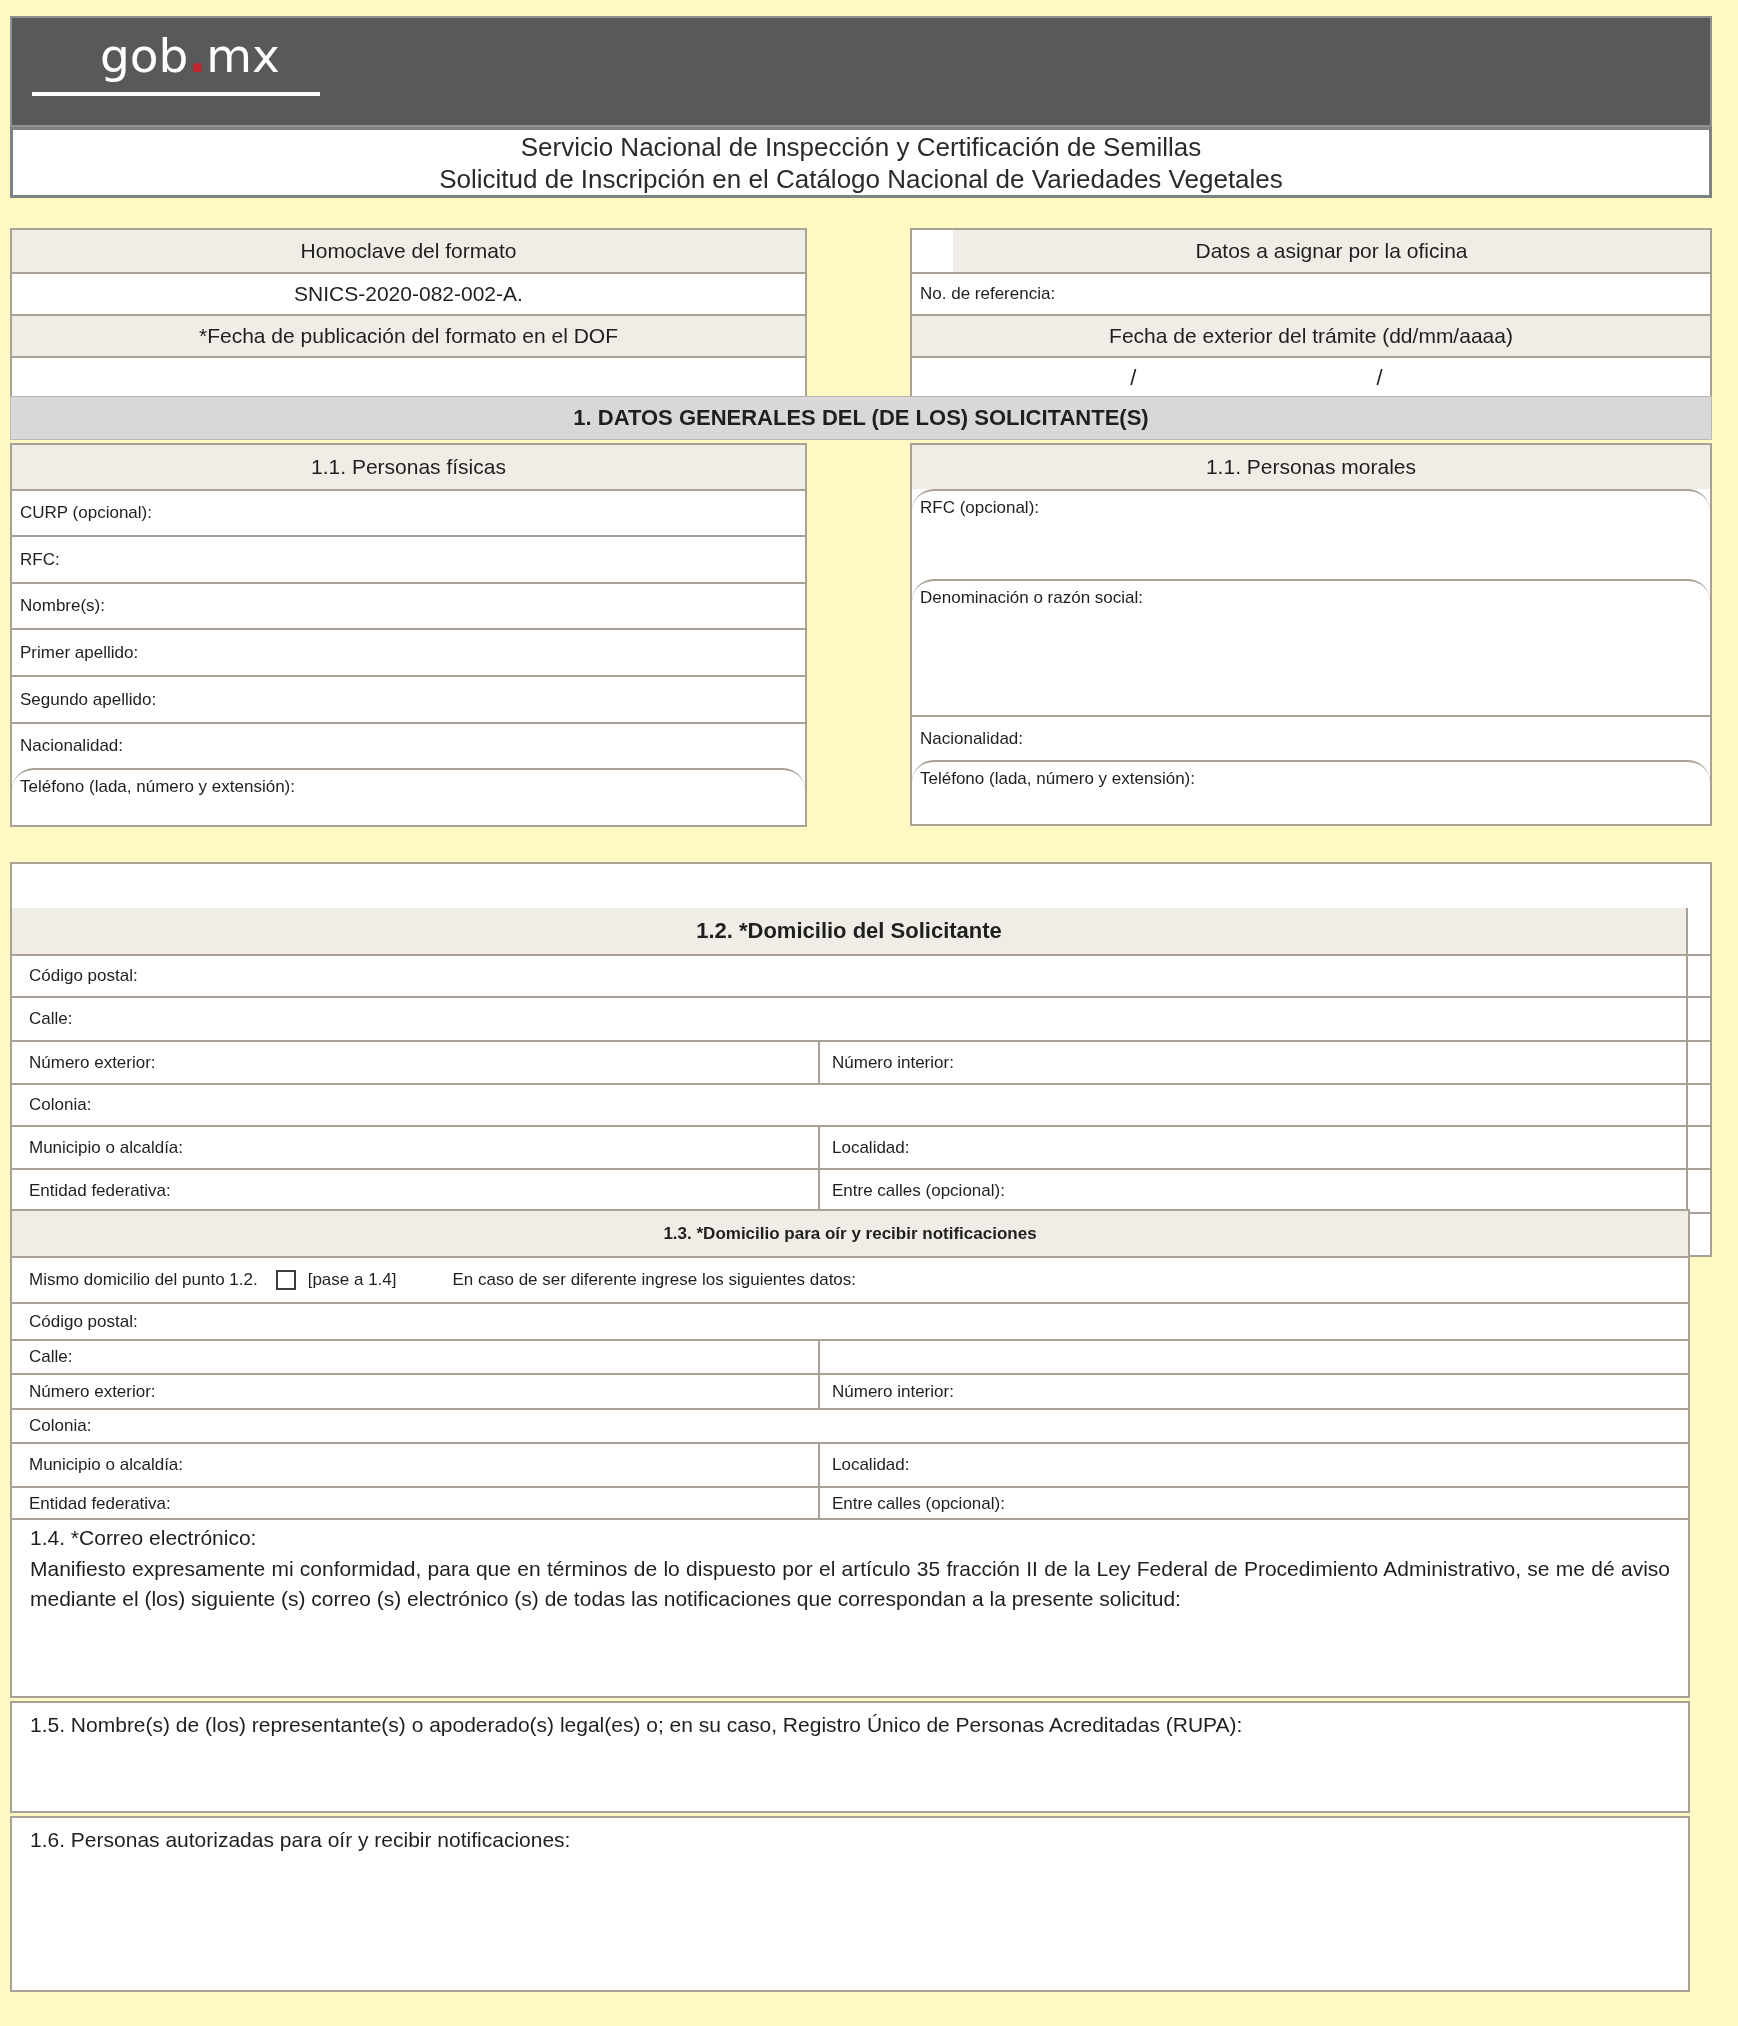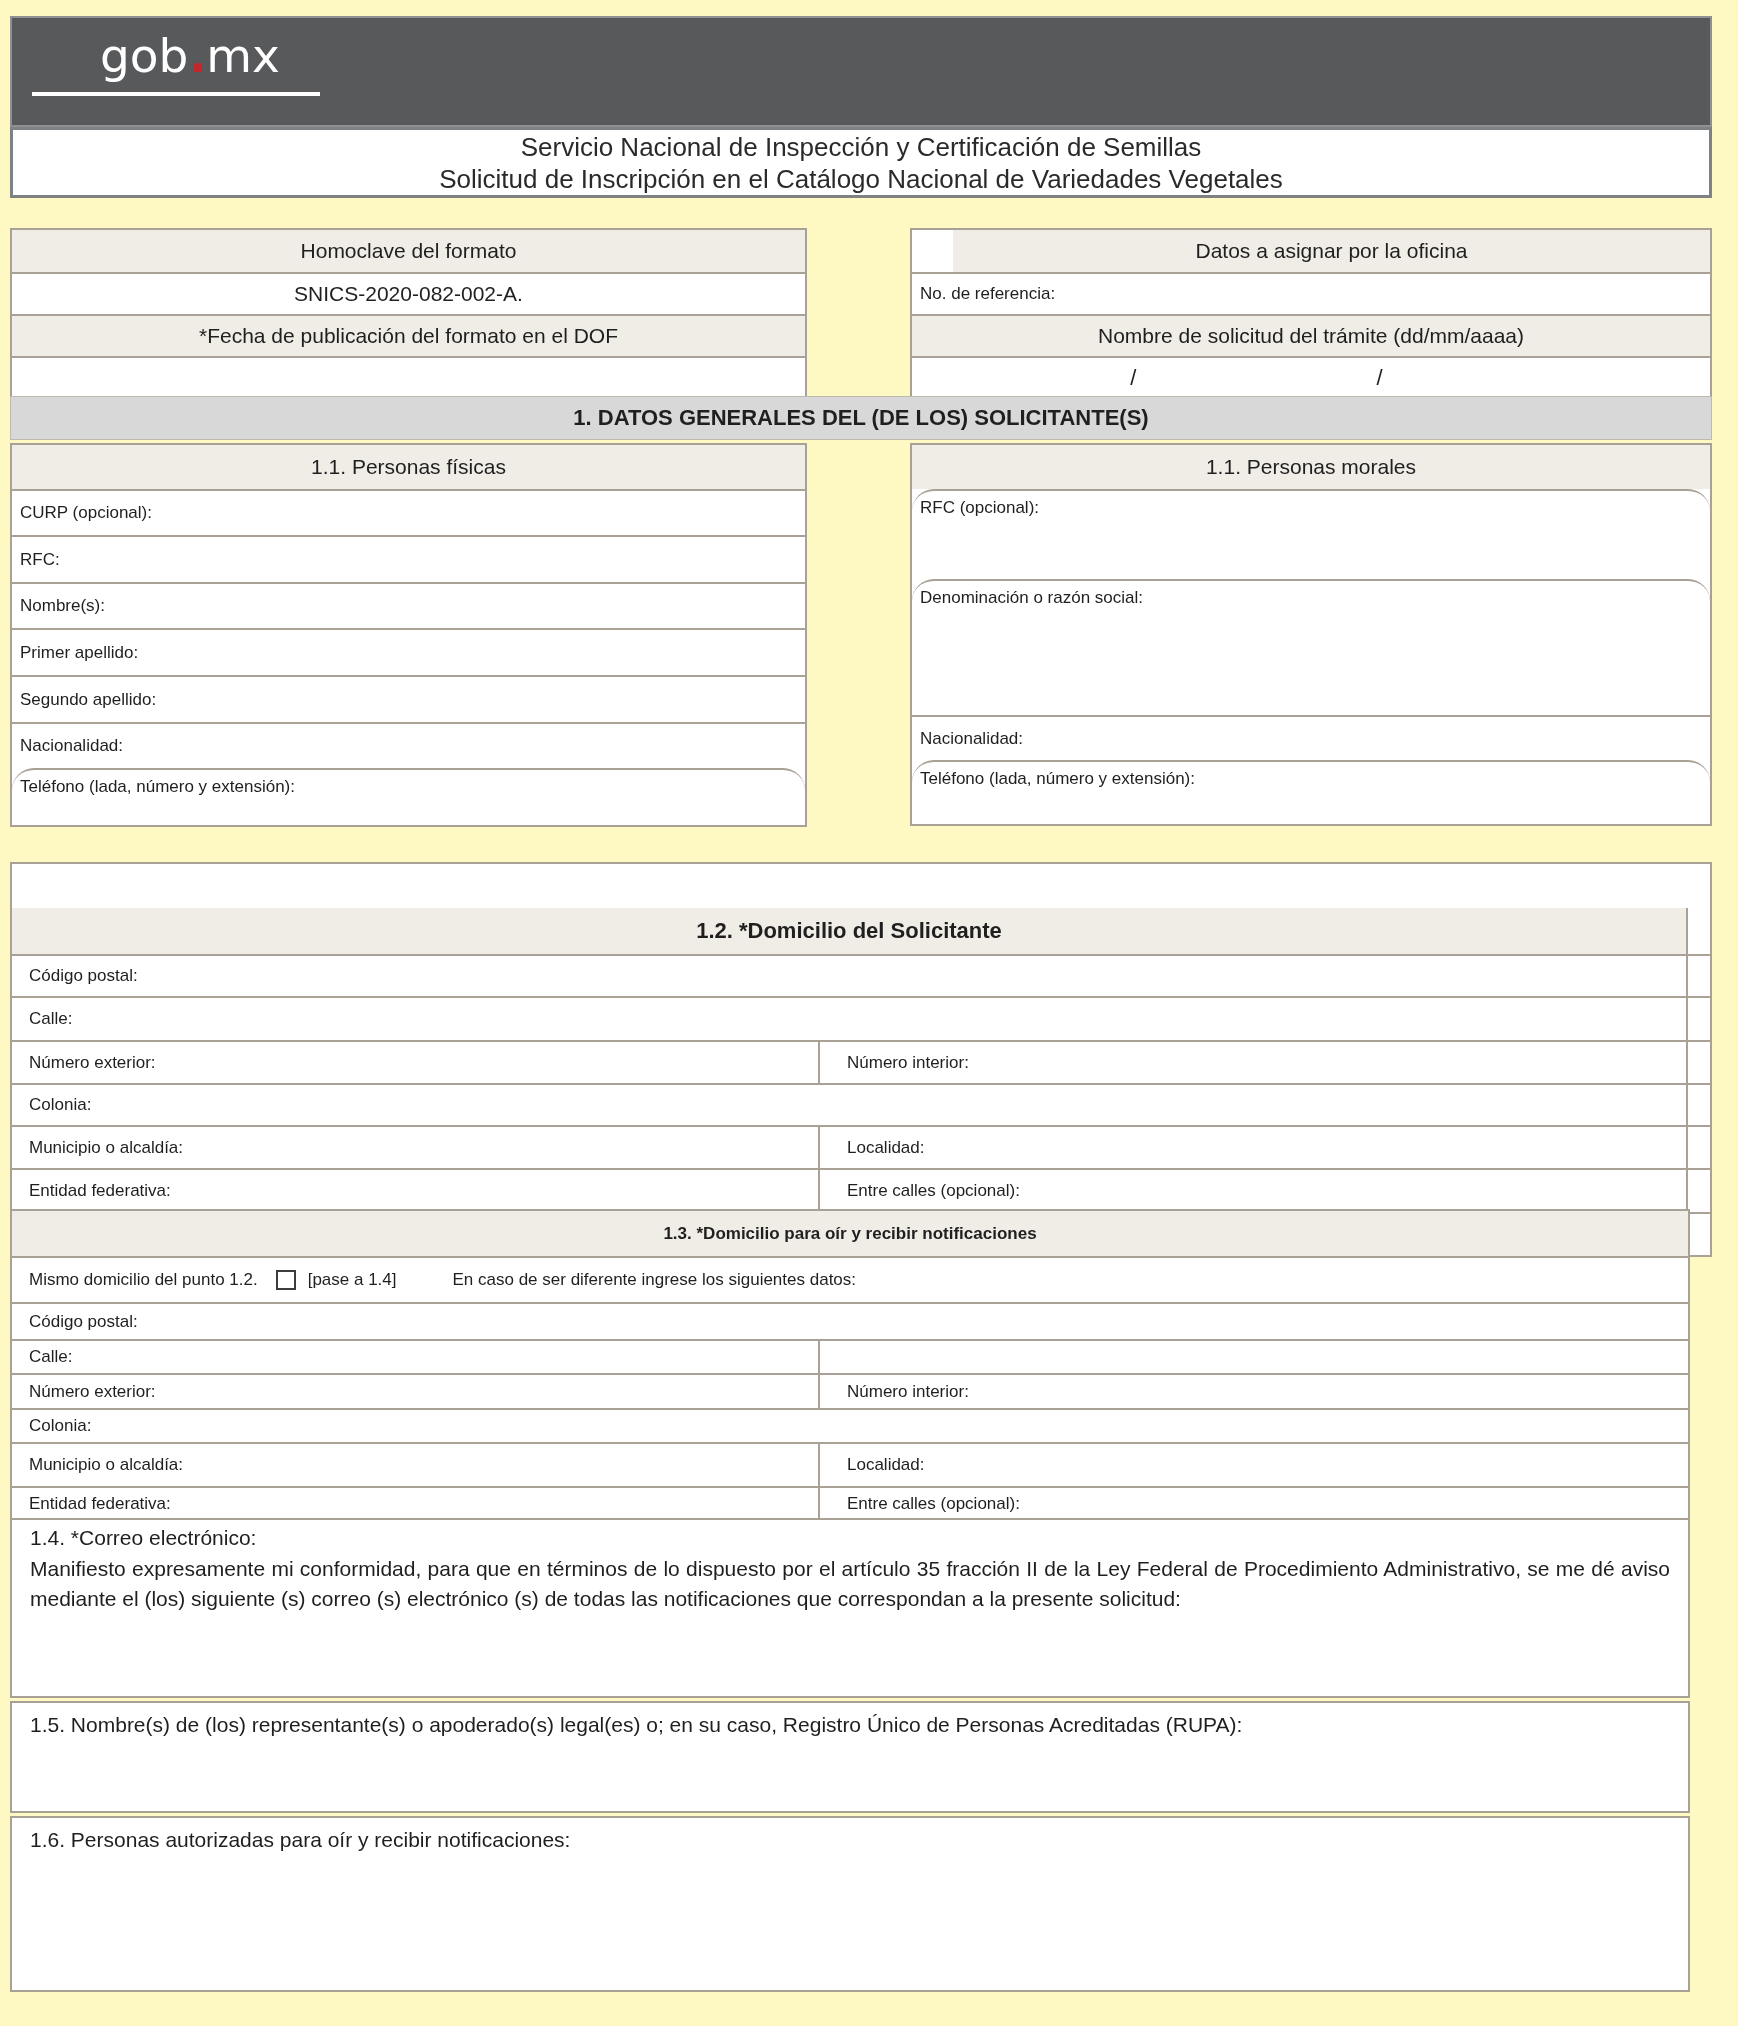--- a/index.html
+++ b/index.html
@@ -31,21 +31,21 @@
   .lbl-ind{padding-left:17px;}
   .fill{flex:1;height:100%;}
   .top-align{align-items:flex-start;border-radius:22px;}
   .top-align .lbl{padding-top:7px;}
 
   .sectionbar{position:absolute;left:10px;top:396px;width:1702px;height:44px;background:var(--section-bar-bg);
     border:1px solid #beb8b0;display:flex;align-items:center;justify-content:center;font-size:22px;font-weight:bold;}
 
   
   .col-l{width:808px;height:100%;display:flex;align-items:center;border-right:2px solid var(--border);}
-  .col-r{flex:1;height:100%;display:flex;align-items:center;margin-left:15px;}
+  .col-r{flex:1;height:100%;display:flex;align-items:center;}
   .col-r .lbl{padding-left:12px;}
   .sliver{width:24px;height:100%;border-left:2px solid var(--border);background:#fff;}
   .hcell{flex:1;height:100%;display:flex;align-items:center;justify-content:center;background:var(--header-cell-bg);}
 
   .chk{width:20px;height:20px;border:2px solid #3c3c3c;margin:0 12px 0 18px;background:#fff;flex:none;}
   .mismo-extra{margin-left:48px;}
 
   .bigbox{position:absolute;left:10px;border:2px solid var(--border);background:#fff;display:flex;flex-direction:column;padding:6px 18px 0 18px;font-size:21px;}
   .just{text-align:justify;line-height:30px;margin-top:4px;font-size:21px;}
   .slash{font-size:22px;flex:none;}
@@ -82,21 +82,21 @@
 
   <div class="tbl" style="left:910px;top:228px;width:802px;">
     <div class="row hdr" style="height:42px;margin-left:41px;">
         <span>Datos a asignar por la oficina</span>
       </div>
     <div class="row" style="height:42px;">
       <span class="lbl">No. de referencia:</span>
       <div class="fill"></div>
     </div>
     <div class="row hdr" style="height:42px;">
-        <span>Nombre de solicitud del trámite (dd/mm/aaaa)</span>
+        <span>Fecha de exterior del trámite (dd/mm/aaaa)</span>
       </div>
     <div class="row" style="height:42px;">
       <div class="fill"></div>
       <span class="slash">/</span>
       <div class="fill" style="flex:1.1;"></div>
       <span class="slash">/</span>
       <div class="fill" style="flex:1.5;"></div>
     </div>
   </div>
 

